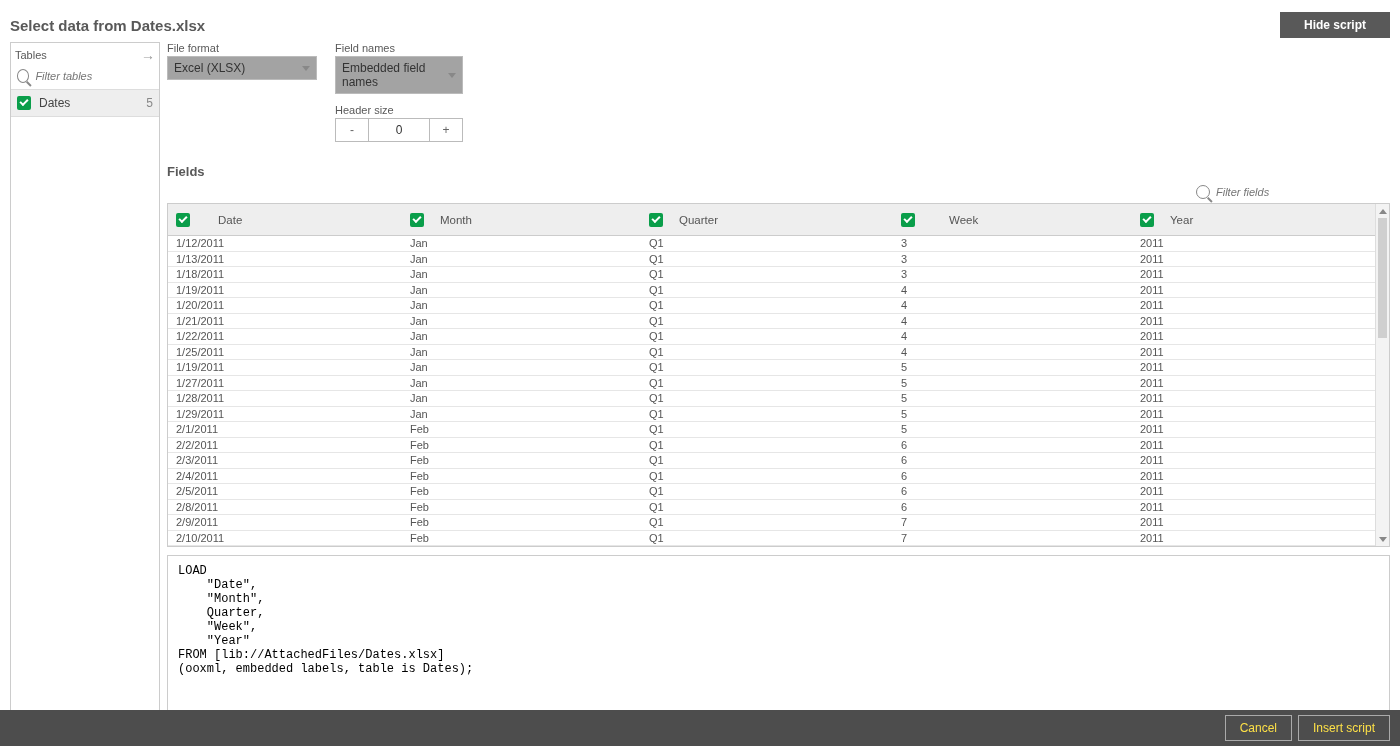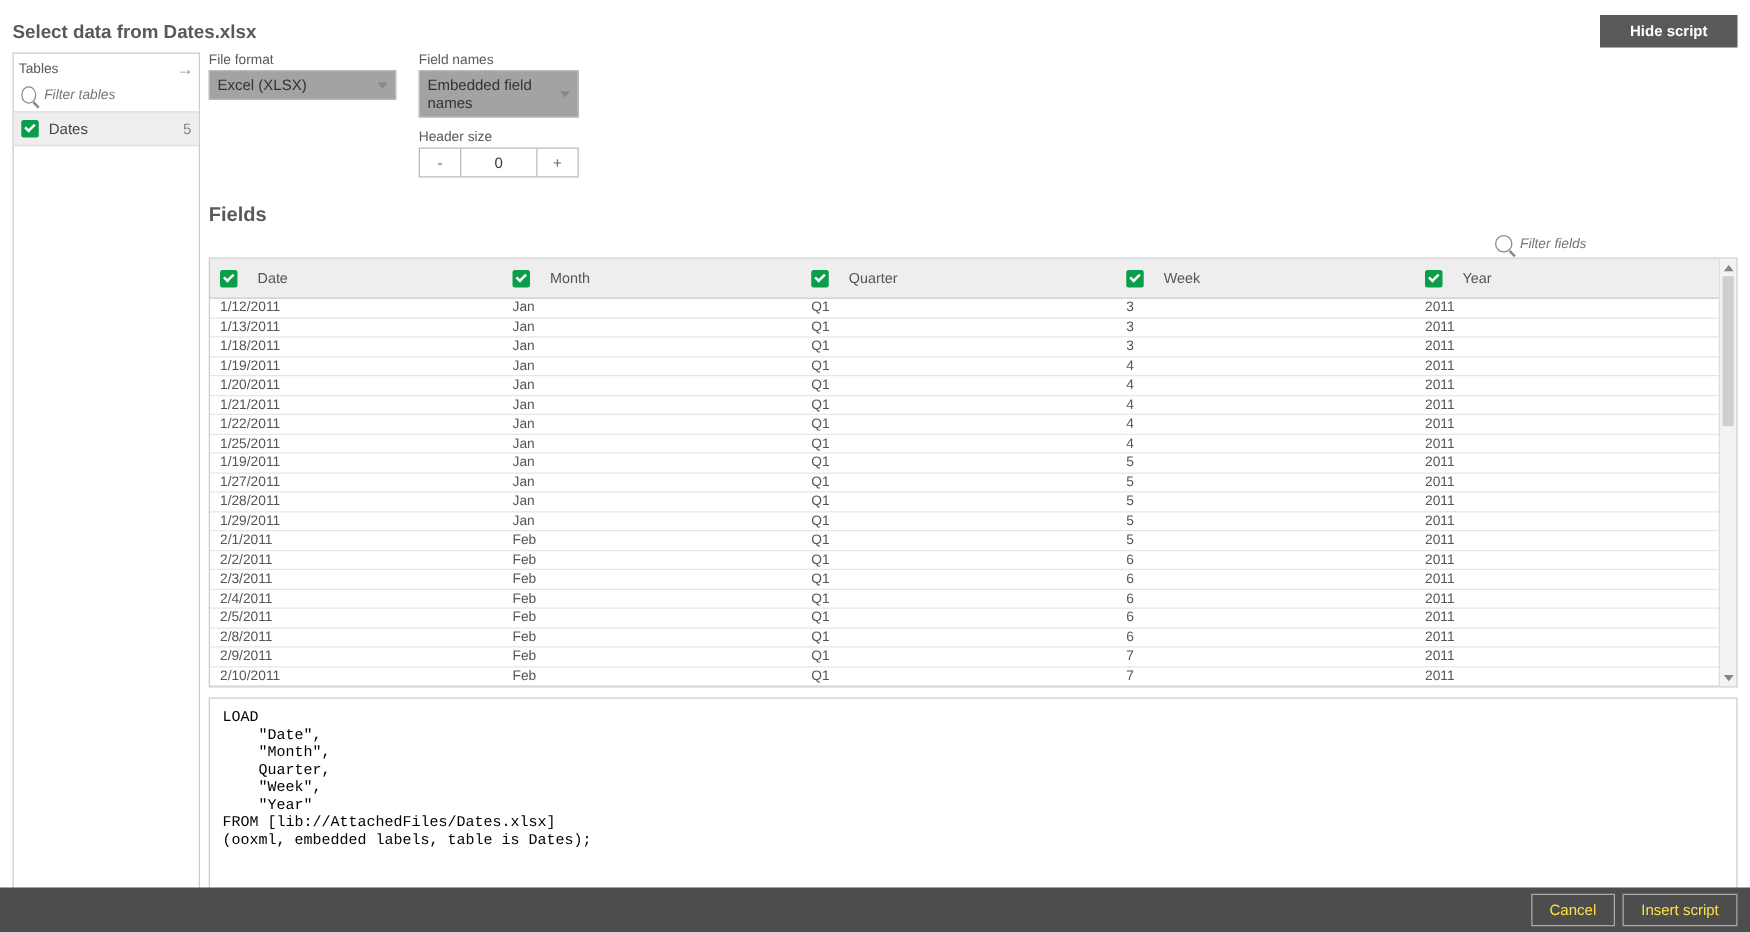--- a/index.html
+++ b/index.html
@@ -167,21 +167,21 @@
   user-select:none;
 }
 .stepper-btn.plus{border-left:1px solid #bbb;}
 .stepper-btn.minus{border-right:1px solid #bbb;}
 .stepper-val {
   flex:1;
   text-align:center;
   padding:4px 0;
 }
 .fields-label {
-  font-size:16px;
+  font-size:13px;
   color:#595959;
   margin-top:22px;
   font-weight:bold;
 }
 .filter-fields {
   display:flex;
   justify-content:flex-end;
   align-items:center;
   margin-top:6px;
   margin-bottom:4px;
@@ -205,21 +205,21 @@
 .col {
   display:flex;
   align-items:center;
   padding-left:8px;
   font-size:11.5px;
   color:#555;
 }
 .c-date{width:234px;}
 .c-month{width:239px;}
 .c-quarter{width:252px;}
-.c-week{width:239px;}
+.c-week{width:239px;gap:18px;}
 .c-year{width:233px;}
 .grid-body {
   overflow-y:hidden;
 }
 .row {
   display:flex;
   height:15.5px;
   align-items:center;
   border-bottom:1px solid #e6e6e6;
   font-size:11px;
@@ -346,21 +346,21 @@
 
     <div class="filter-fields">
       <span class="search-icon"></span>
       <input class="filter-input" style="width: 80px;" placeholder="Filter fields">
     </div>
 
     <div class="grid">
       <div class="grid-header">
         <div class="col c-date">
           <span class="check-green"></span>
-          <span style="margin-left:8px">Date</span>
+          <span style="margin-left:20px">Date</span>
         </div>
         <div class="col c-month">
           <span class="check-green"></span>
           <span style="margin-left:8px">Month</span>
         </div>
         <div class="col c-quarter">
           <span class="check-green"></span>
           <span style="margin-left:8px">Quarter</span>
         </div>
         <div class="col c-week">

